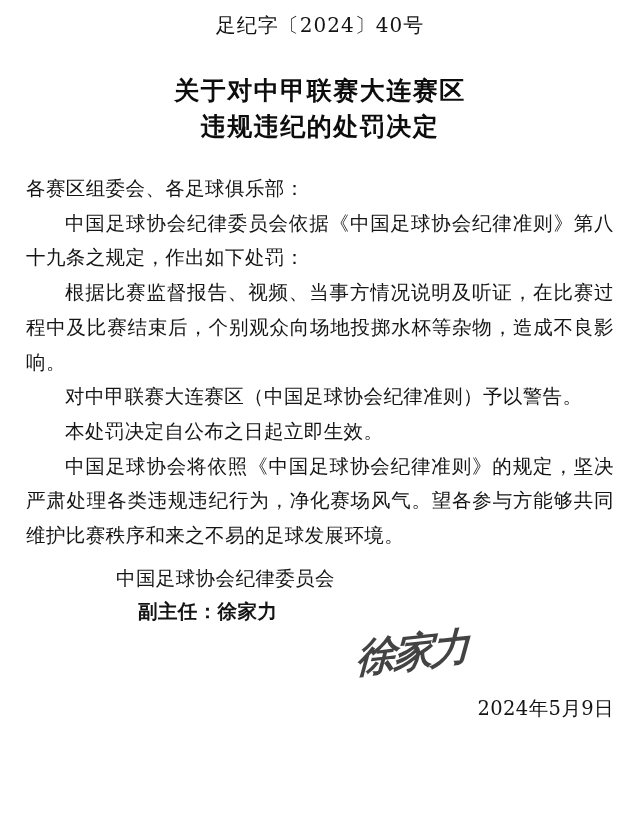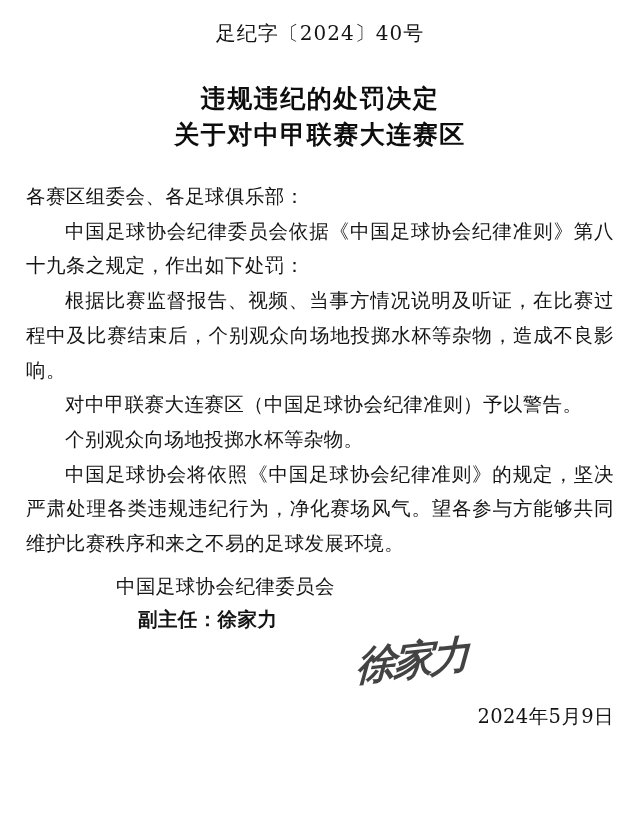--- a/index.html
+++ b/index.html
@@ -12,21 +12,21 @@
     background: #ffffff;
     font-family: "DejaVu Serif", "Liberation Serif", serif;
     color: #1a1a1a;
     overflow: hidden;
   }
   .page {
     position: relative;
     width: 640px;
     height: 791px;
     box-sizing: border-box;
-    padding: 12px 26px;
+    padding: 4px 26px;
   }
   .doc-number {
     text-align: center;
     font-size: 20px;
     letter-spacing: 1px;
     padding-top: 8px;
     padding-bottom: 2px;
     color: #141414;
   }
   .title {
@@ -104,30 +104,30 @@
   }
 </style>
 </head>
 <body>
 
 <div class="page">
 
   <div class="doc-number">足纪字〔2024〕40号</div>
 
   <h1 class="title">
+    <span class="title-line">关于对中甲联赛大连赛区</span>
     <span class="title-line">违规违纪的处罚决定</span>
-    <span class="title-line">关于对中甲联赛大连赛区</span>
   </h1>
 
   <div class="body-text">
     <p class="para no-indent">各赛区组委会、各足球俱乐部：</p>
     <p class="para">中国足球协会纪律委员会依据《中国足球协会纪律准则》第八十九条之规定，作出如下处罚：</p>
     <p class="para">根据比赛监督报告、视频、当事方情况说明及听证，在比赛过程中及比赛结束后，个别观众向场地投掷水杯等杂物，造成不良影响。</p>
     <p class="para">对中甲联赛大连赛区（中国足球协会纪律准则）予以警告。</p>
-    <p class="para">个别观众向场地投掷水杯等杂物。</p>
+    <p class="para">本处罚决定自公布之日起立即生效。</p>
     <p class="para">中国足球协会将依照《中国足球协会纪律准则》的规定，坚决严肃处理各类违规违纪行为，净化赛场风气。望各参与方能够共同维护比赛秩序和来之不易的足球发展环境。</p>
   </div>
 
   <div class="signature-block">
     <span class="sig-line">中国足球协会纪律委员会</span>
     <span class="sig-line indent-more">副主任：徐家力</span>
   </div>
 
   <div class="stamp-area">
     <div class="handwriting">徐家力</div>

